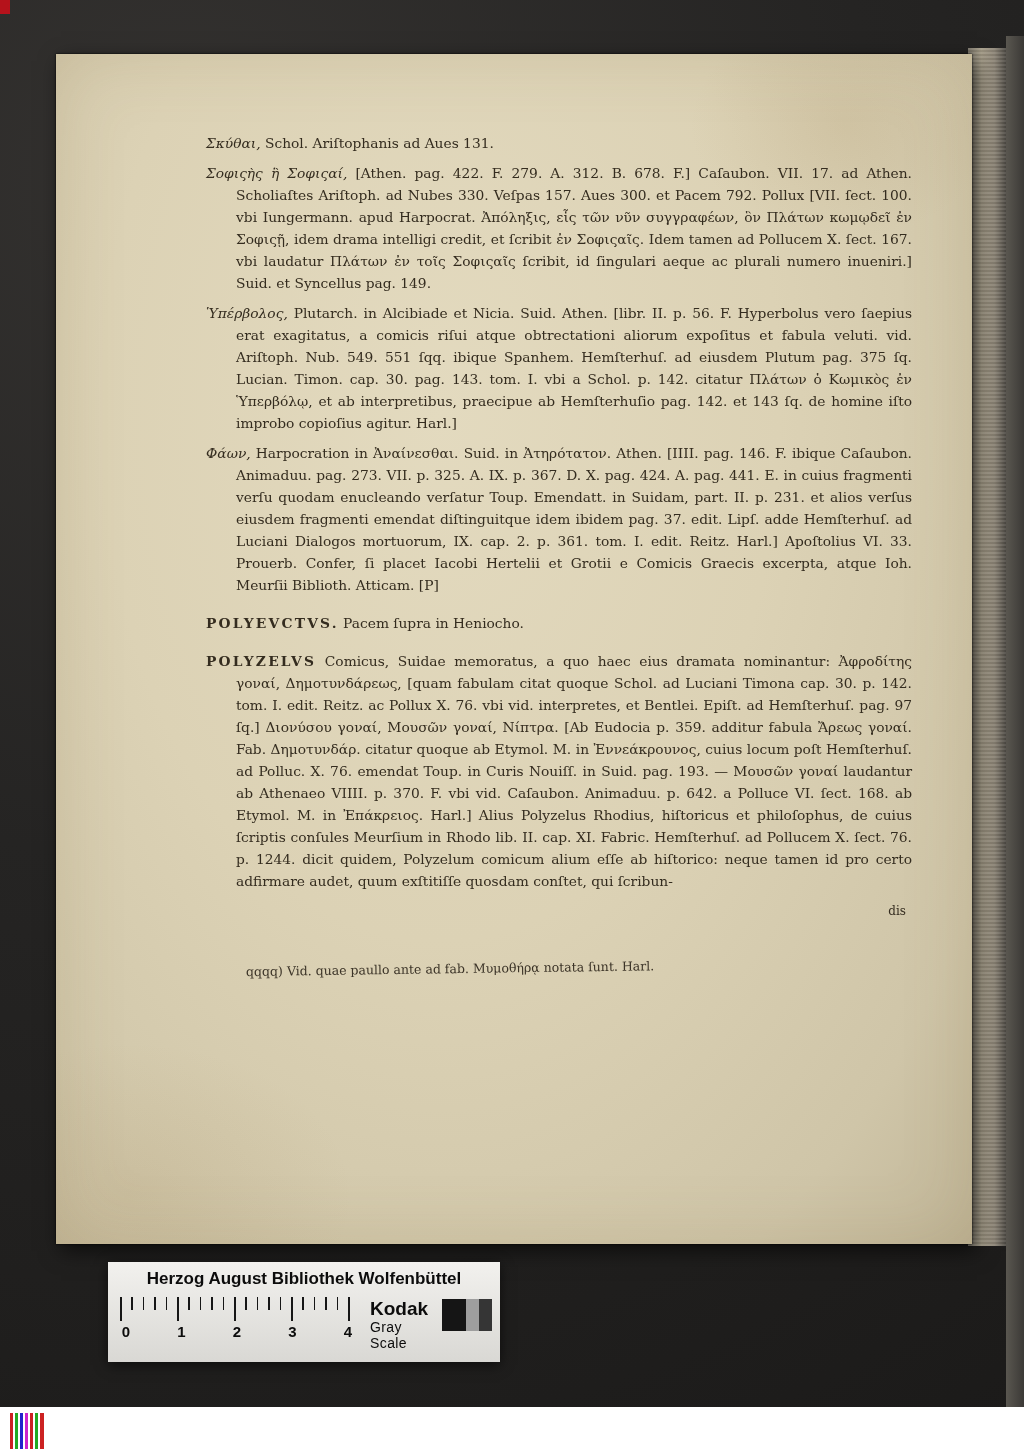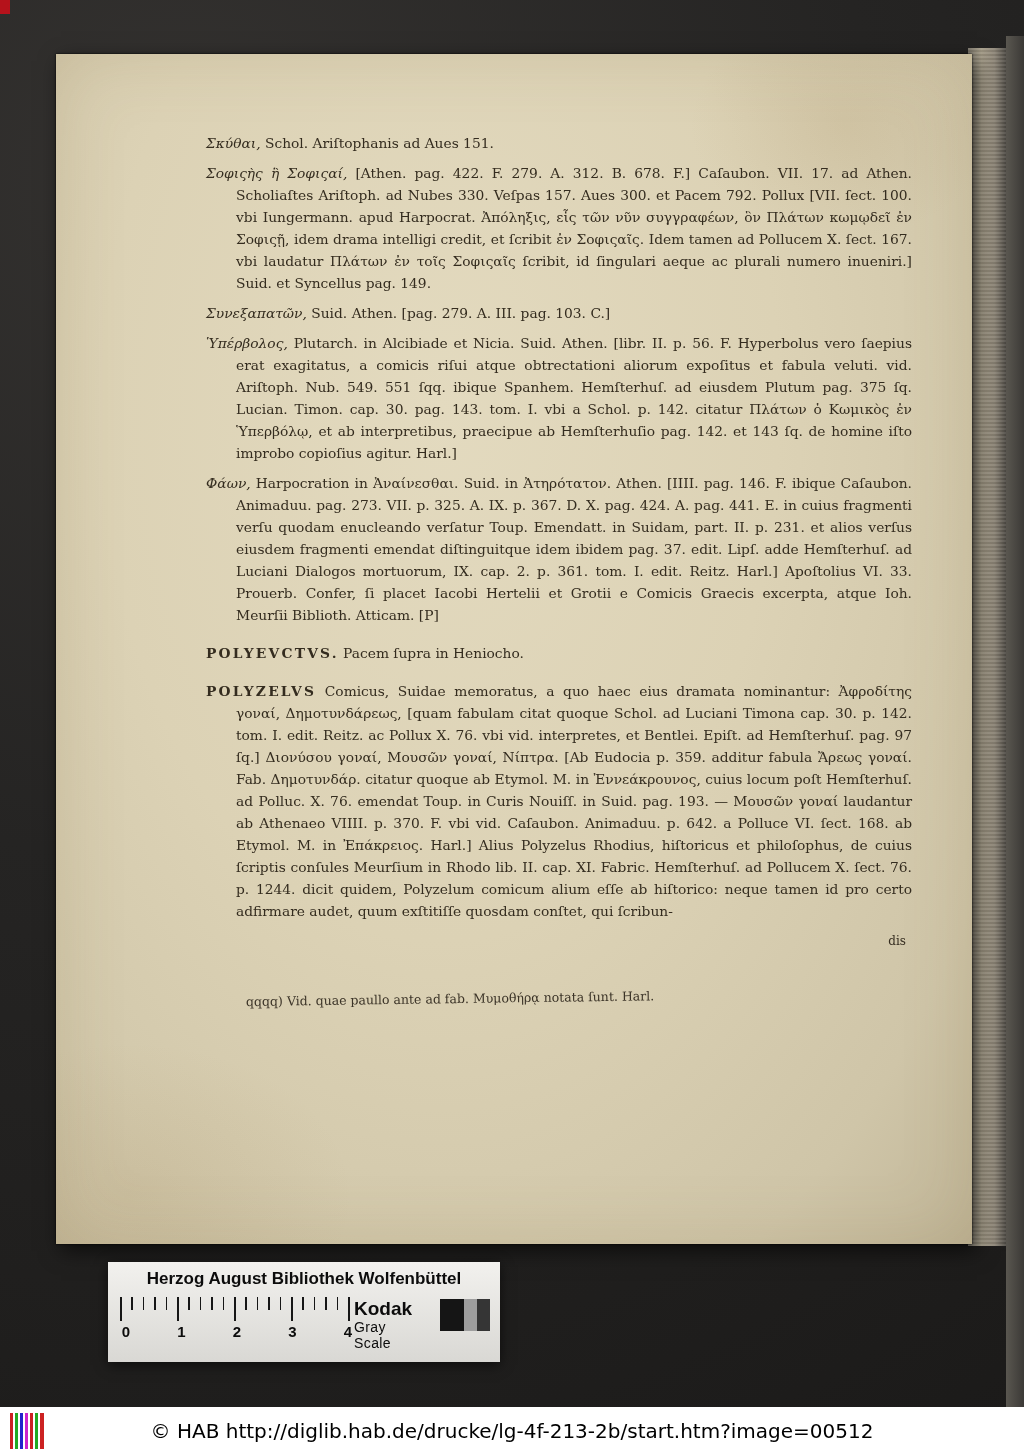--- a/index.html
+++ b/index.html
@@ -69,21 +69,21 @@
   .ruler-ticks {
     width:230px; height:24px;
     background-image:
       repeating-linear-gradient(to right, #161616 0 2px, transparent 2px 57px),
       repeating-linear-gradient(to right, #161616 0 1.5px, transparent 1.5px 11.4px);
     background-size: 230px 24px, 230px 13px;
     background-repeat:no-repeat;
   }
   .ruler-numbers { display:flex; justify-content:space-between; width:234px; font-weight:bold; font-size:15px; margin-top:2px; }
   .ruler-numbers span { width:12px; text-align:center; }
-  .kodak-block { margin-top:2px; }
+  .kodak-block { margin-left:16px; margin-top:2px; }
   .kodak-word { font-weight:bold; font-size:19px; line-height:20px; }
   .kodak-sub { font-size:14px; letter-spacing:0.4px; }
   .gray-swatches { display:flex; height:32px; margin-left:14px; margin-top:2px; }
   .sw1 { width:24px; background:#151515; }
   .sw2 { width:13px; background:#9e9e9e; }
   .sw3 { width:13px; background:#353535; }
 
   
   .bottom-bar {
     position:absolute; left:0; bottom:0; width:1024px; height:48px;
@@ -105,23 +105,22 @@
 <body>
 
 <div class="corner-mark"></div>
 <div class="fore-edge"></div>
 <div class="right-strip"></div>
 
 <div class="page">
 
 
   <div class="body-text">
-    <p class="entry"><span class="head">Σκύθαι,</span> <span class="etext">Schol. Ariſtophanis ad Aues 151.</span></p>
+    <p class="entry"><span class="head">Σκύθαι,</span> <span class="etext">Schol. Ariſtophanis ad Aues 131.</span></p>
     <p class="entry"><span class="head">Σοφιςὴς ἢ Σοφιςαί,</span> <span class="etext">[Athen. pag. 422. F. 279. A. 312. B. 678. F.] Caſaubon. VII. 17. ad Athen. Scholiaſtes Ariſtoph. ad Nubes 330. Veſpas 157. Aues 300. et Pacem 792. Pollux [VII. ſect. 100. vbi Iungermann. apud Harpocrat. Ἀπόληξις, εἷς τῶν νῦν συγγραφέων, ὃν Πλάτων κωμῳδεῖ ἐν Σοφιςῇ, idem drama intelligi credit, et ſcribit ἐν Σοφιςαῖς. Idem tamen ad Pollucem X. ſect. 167. vbi laudatur Πλάτων ἐν τοῖς Σοφιςαῖς ſcribit, id ſingulari aeque ac plurali numero inueniri.] Suid. et Syncellus pag. 149.</span></p>
-    <p class="entry"><span class="head">Συνεξαπατῶν,</span> <span class="etext">Suid. Athen. [pag. 279. A. III. pag. 103. C.]</span></p>
     <p class="entry"><span class="head">Ὑπέρβολος,</span> <span class="etext">Plutarch. in Alcibiade et Nicia. Suid. Athen. [libr. II. p. 56. F. Hyperbolus vero ſaepius erat exagitatus, a comicis riſui atque obtrectationi aliorum expoſitus et fabula veluti. vid. Ariſtoph. Nub. 549. 551 ſqq. ibique Spanhem. Hemſterhuſ. ad eiusdem Plutum pag. 375 ſq. Lucian. Timon. cap. 30. pag. 143. tom. I. vbi a Schol. p. 142. citatur Πλάτων ὁ Κωμικὸς ἐν Ὑπερβόλῳ, et ab interpretibus, praecipue ab Hemſterhuſio pag. 142. et 143 ſq. de homine iſto improbo copioſius agitur. Harl.]</span></p>
     <p class="entry"><span class="head">Φάων,</span> <span class="etext">Harpocration in Ἀναίνεσθαι. Suid. in Ἀτηρότατον. Athen. [IIII. pag. 146. F. ibique Caſaubon. Animaduu. pag. 273. VII. p. 325. A. IX. p. 367. D. X. pag. 424. A. pag. 441. E. in cuius fragmenti verſu quodam enucleando verſatur Toup. Emendatt. in Suidam, part. II. p. 231. et alios verſus eiusdem fragmenti emendat diſtinguitque idem ibidem pag. 37. edit. Lipſ. adde Hemſterhuſ. ad Luciani Dialogos mortuorum, IX. cap. 2. p. 361. tom. I. edit. Reitz. Harl.] Apoſtolius VI. 33. Prouerb. Confer, ſi placet Iacobi Hertelii et Grotii e Comicis Graecis excerpta, atque Ioh. Meurſii Biblioth. Atticam. [P]</span></p>
     <p class="entry caps"><span class="head">POLYEVCTVS.</span> <span class="etext">Pacem ſupra in Heniocho.</span></p>
     <p class="entry caps"><span class="head">POLYZELVS</span> <span class="etext">Comicus, Suidae memoratus, a quo haec eius dramata nominantur: Ἀφροδίτης γοναί, Δημοτυνδάρεως, [quam fabulam citat quoque Schol. ad Luciani Timona cap. 30. p. 142. tom. I. edit. Reitz. ac Pollux X. 76. vbi vid. interpretes, et Bentlei. Epiſt. ad Hemſterhuſ. pag. 97 ſq.] Διονύσου γοναί, Μουσῶν γοναί, Νίπτρα. [Ab Eudocia p. 359. additur fabula Ἄρεως γοναί. Fab. Δημοτυνδάρ. citatur quoque ab Etymol. M. in Ἐννεάκρουνος, cuius locum poſt Hemſterhuſ. ad Polluc. X. 76. emendat Toup. in Curis Nouiſſ. in Suid. pag. 193. — Μουσῶν γοναί laudantur ab Athenaeo VIIII. p. 370. F. vbi vid. Caſaubon. Animaduu. p. 642. a Polluce VI. ſect. 168. ab Etymol. M. in Ἐπάκρειος. Harl.] Alius Polyzelus Rhodius, hiſtoricus et philoſophus, de cuius ſcriptis conſules Meurſium in Rhodo lib. II. cap. XI. Fabric. Hemſterhuſ. ad Pollucem X. ſect. 76. p. 1244. dicit quidem, Polyzelum comicum alium eſſe ab hiſtorico: neque tamen id pro certo adfirmare audet, quum exſtitiſſe quosdam conſtet, qui ſcribun-</span></p>
     <div class="catchword">dis</div>
   </div>
 
   <p class="footnote">qqqq) Vid. quae paullo ante ad fab. Μυμοθήρᾳ notata ſunt. Harl.</p>
 
 </div>
@@ -146,14 +145,13 @@
     <div class="gray-swatches">
       <div class="sw1"></div>
       <div class="sw2"></div>
       <div class="sw3"></div>
     </div>
   </div>
 </div>
 
 <div class="bottom-bar">
   <div class="barcode"></div>
-  <div class="copyright">© HAB http://diglib.hab.de/drucke/lg-4f-213-2b/start.htm?image=00512</div>
 </div>
 
 </body></html>

